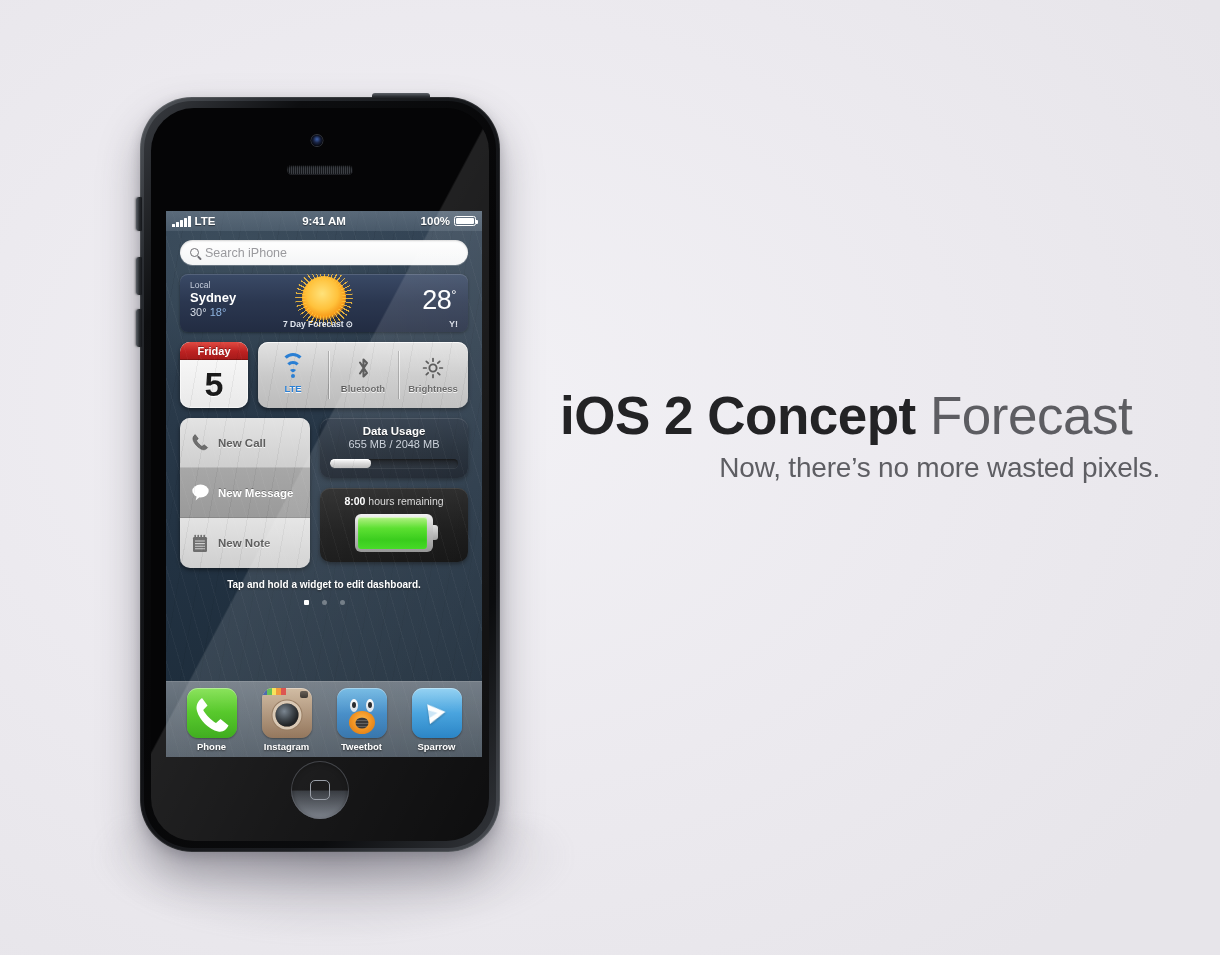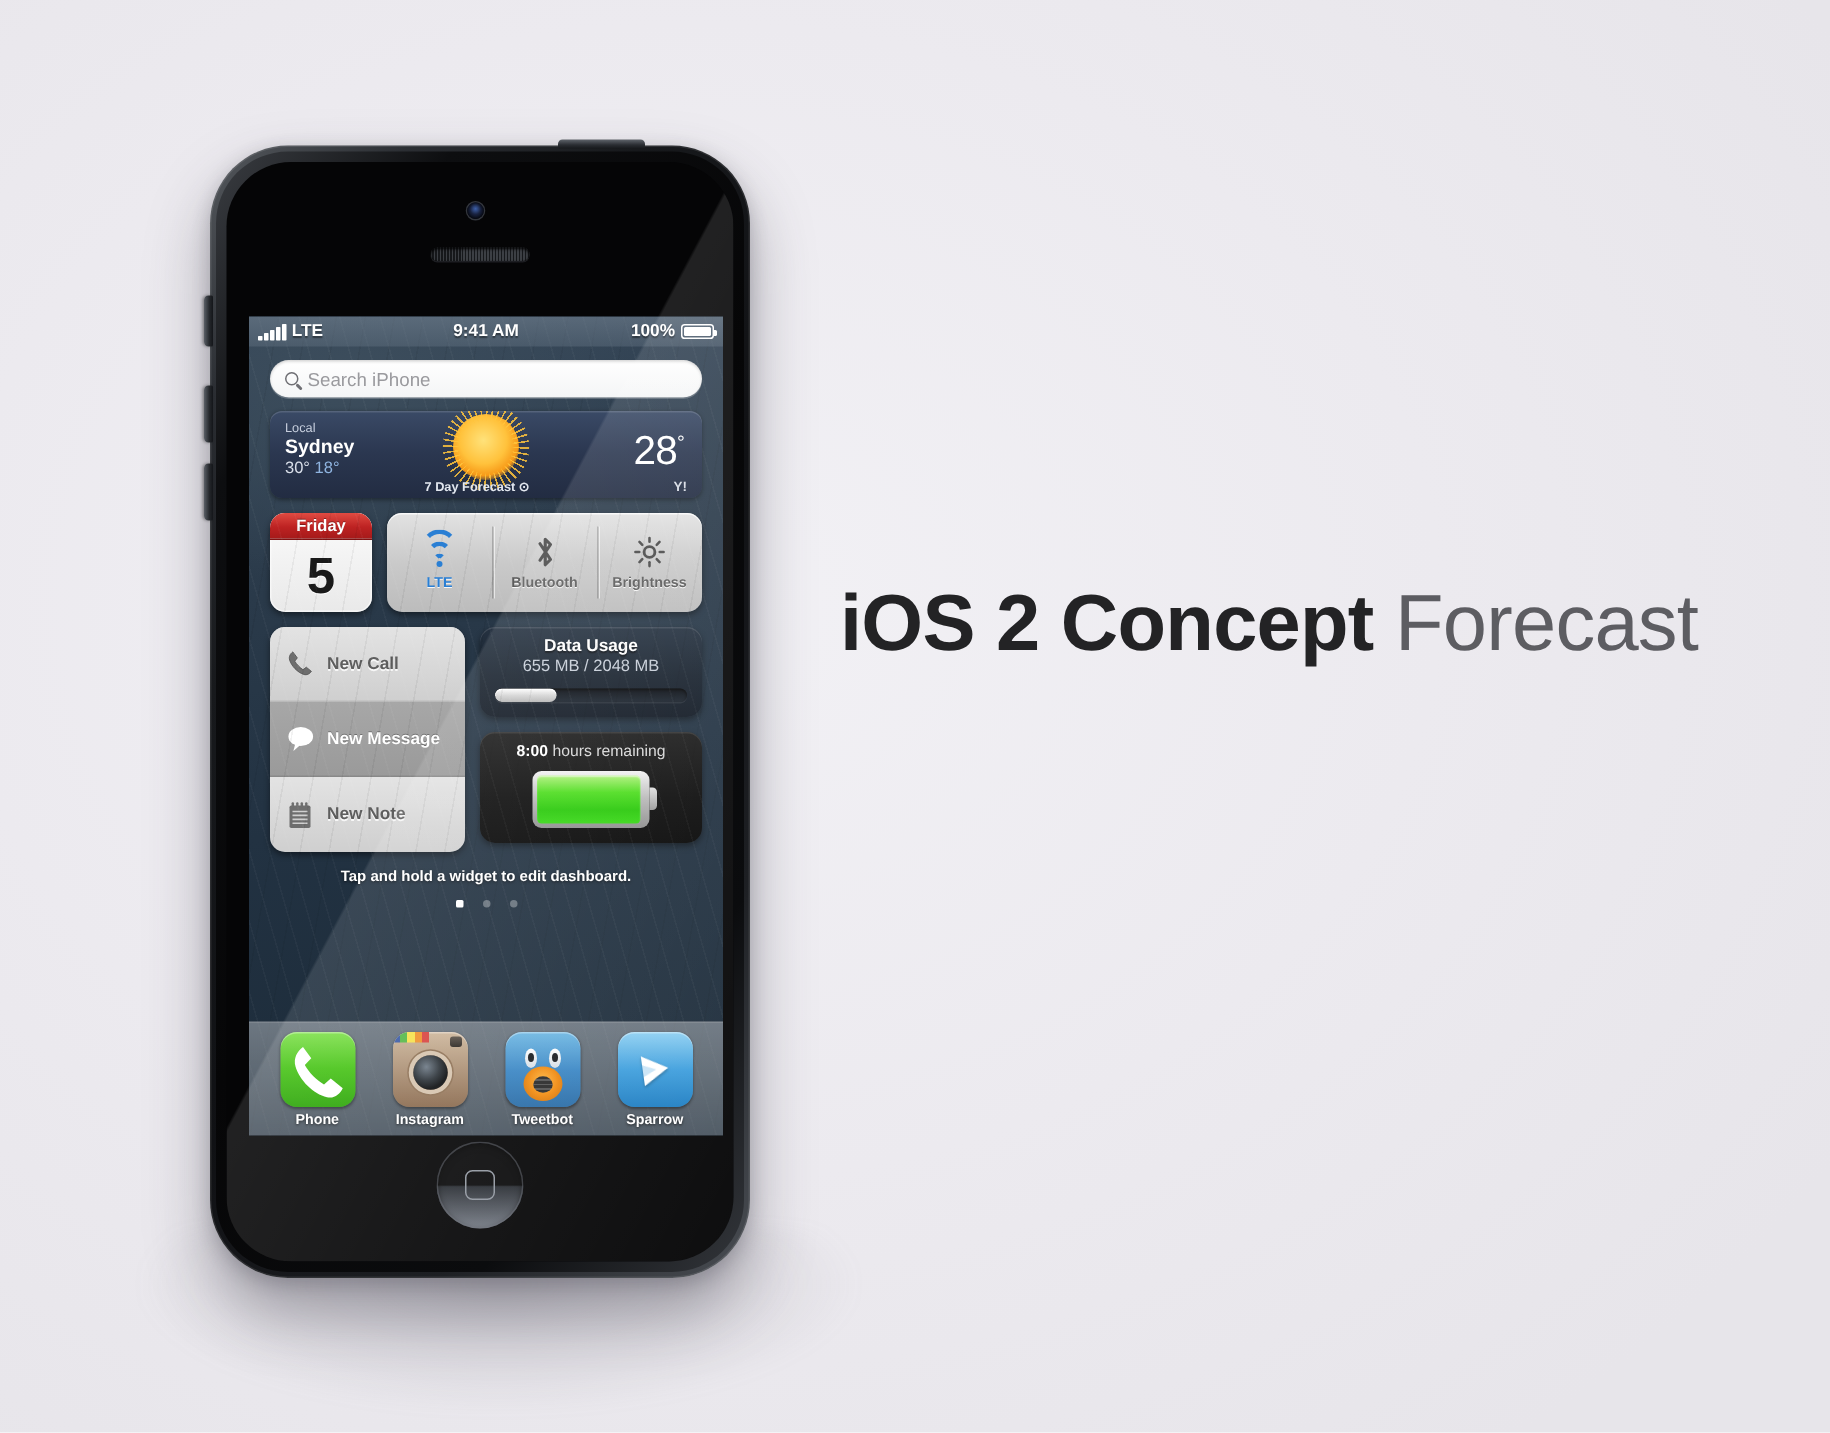--- a/index.html
+++ b/index.html
@@ -657,14 +657,15 @@
       <div class="glass"></div>
     </div>
   </div>
 </div>
 
 <div class="copy">
   <div class="headline">
     <b>iOS 2 Concept</b><span> Forecast</span>
   </div>
   <div class="sub">
+    <div>Now, there’s no more wasted pixels.</div>
   </div>
 </div>
 
 </body></html>

